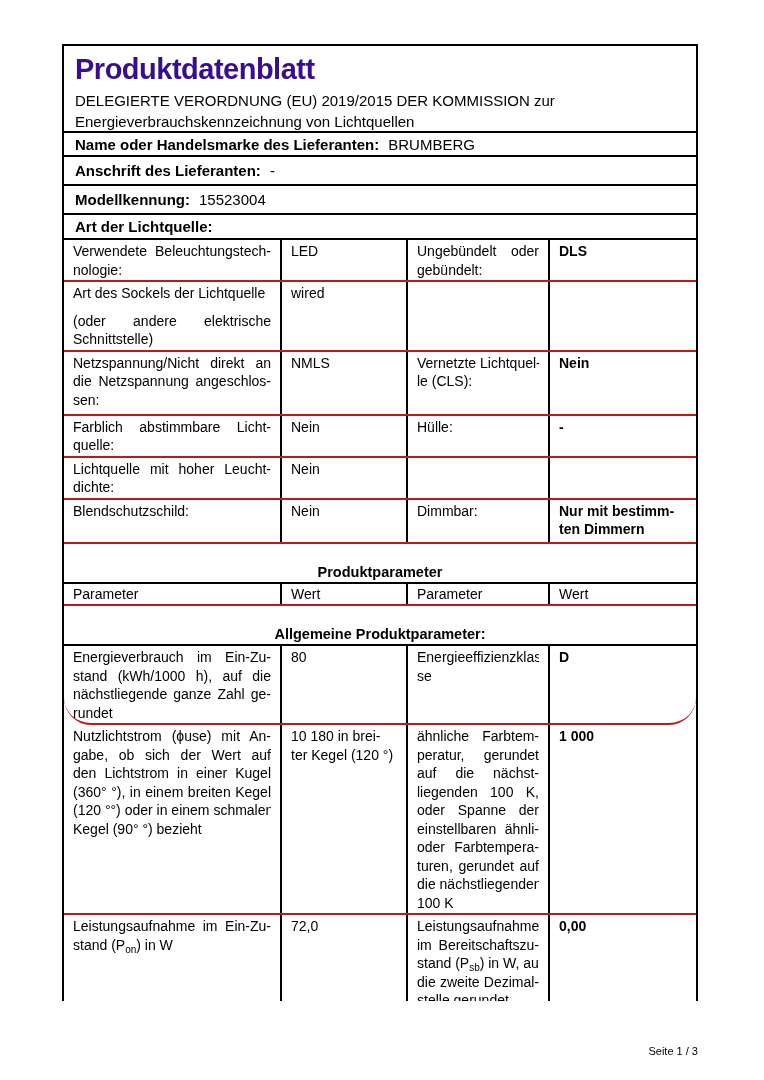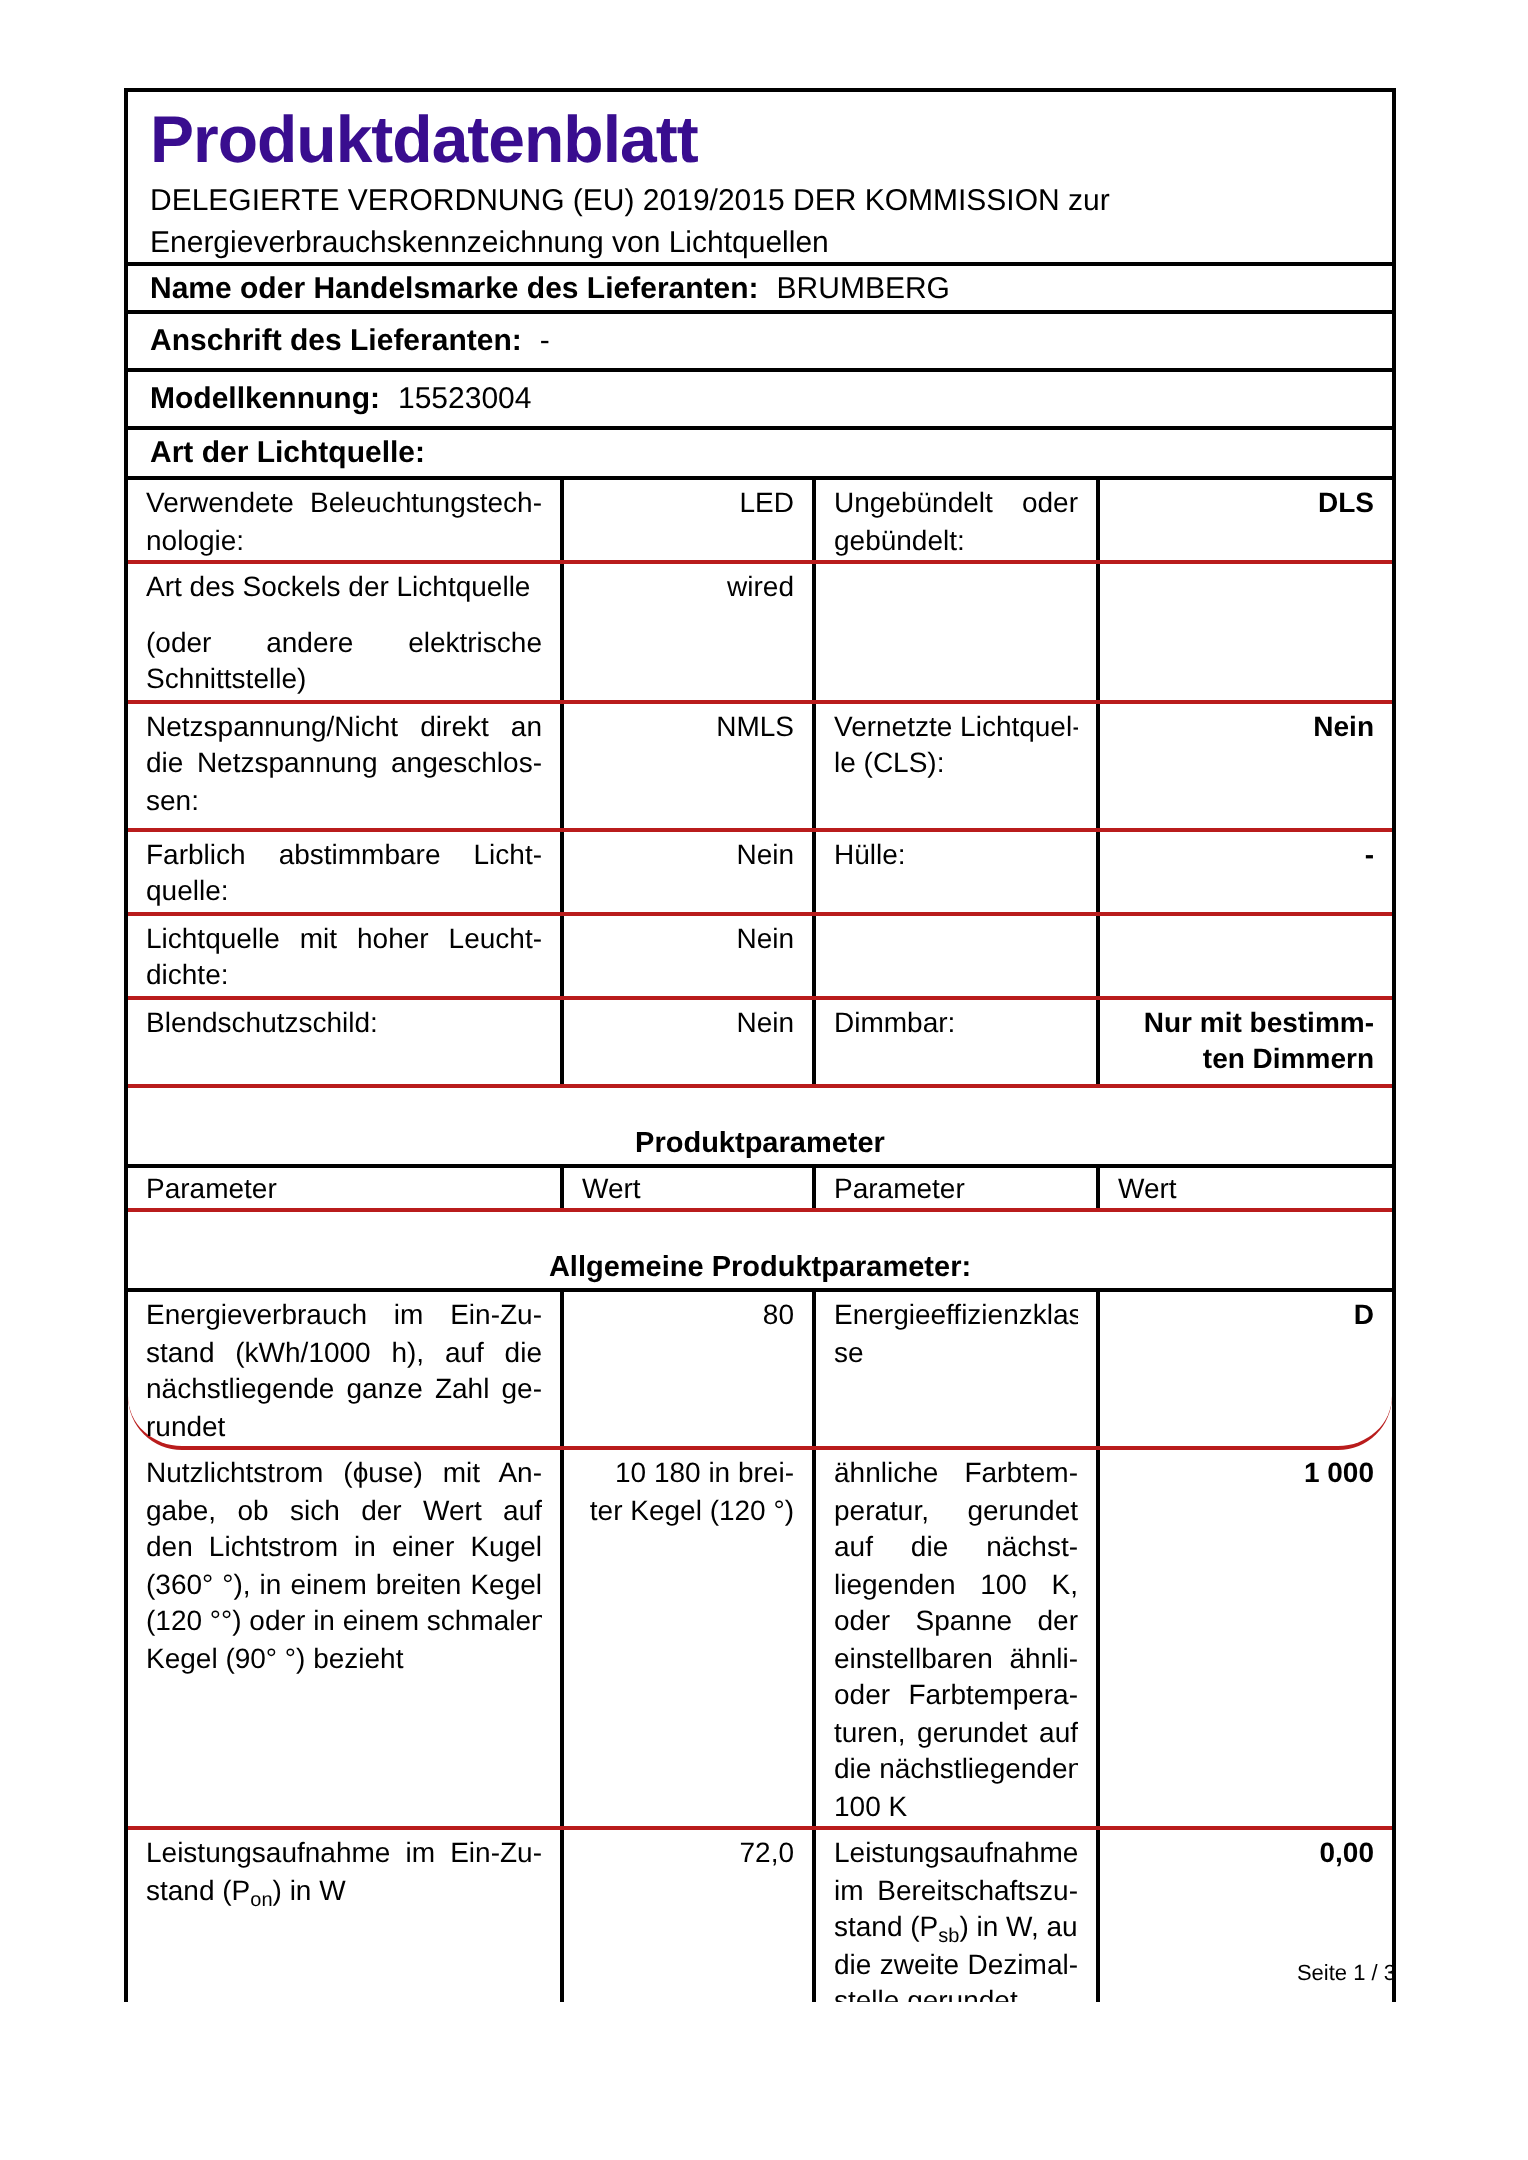--- a/index.html
+++ b/index.html
@@ -24,21 +24,21 @@
     border-bottom: none;
     background: #fff;
     overflow: hidden;
   }
   .doc-header {
     height: 87px;
     border-bottom: 2px solid #000;
     padding: 7px 12px 0 11px;
   }
   .title {
-    font-size: 33px;
+    font-size: 29px;
     font-weight: bold;
     color: var(--title-color, #390d8f);
     line-height: 33px;
     letter-spacing: -0.5px;
   }
   .subtitle { margin-top: 4px; font-size: 15px; line-height: 21px; }
   .info-row {
     border-bottom: 2px solid #000;
     padding: 0 11px;
     display: flex;
@@ -52,21 +52,21 @@
   .trow { display: flex; border-bottom: 2px solid #b91c1c; align-items: stretch; }
   .cell {
     border-right: 2px solid #000;
     padding: 2px 9px 1px 9px;
     font-size: 14px;
     line-height: 18.5px;
     overflow: hidden;
   }
   .cell:last-child { border-right: none; }
   .cw1 { width: 218px; } .cw2 { width: 126px; } .cw3 { width: 142px; } .cw4 { flex: 1; font-weight: bold; }
-  .c-ctr { text-align: right; }
+  .c-ctr { text-align: left; }
   .c-just { text-align: left; }
   .ln { white-space: nowrap; overflow: hidden; }
   .c-just .ln.jl { text-align: justify; text-align-last: justify; }
   .ln.gap { height: 9px; }
   sub { font-size: 10px; line-height: 0; vertical-align: -3px; }
 
   .banner {
     border-bottom: 2px solid #000;
     text-align: center;
     font-weight: bold;
@@ -79,21 +79,21 @@
   .thead .cell { font-weight: normal; padding-top: 1px; }
   .thead { min-height: 22px; }
 
   .rh0 { min-height: 41px; } .rh1 { min-height: 64px; } .rh2 { min-height: 64px; }
   .rh3 { min-height: 40px; } .rh4 { min-height: 37px; } .rh5 { min-height: 44px; }
   .ph0 { min-height: 79px; border-radius: 27px; } .ph1 { min-height: 186px; } .ph2 { min-height: 96px; }
   .ph3 { min-height: 48px; border-bottom: none; }
 
   .page-footer {
     position: absolute;
-    top: 980px;
+    top: 1044px;
     right: 66px;
     font-size: 11px;
     line-height: 14px;
     color: #000;
   }
 </style>
 </head>
 <body>
 
 <div class="page">

